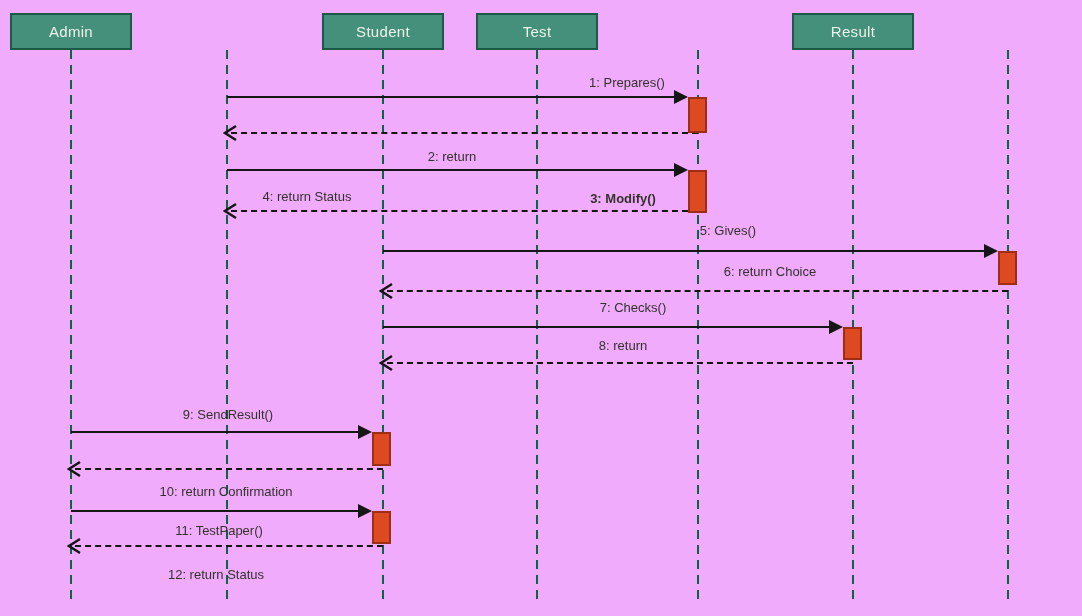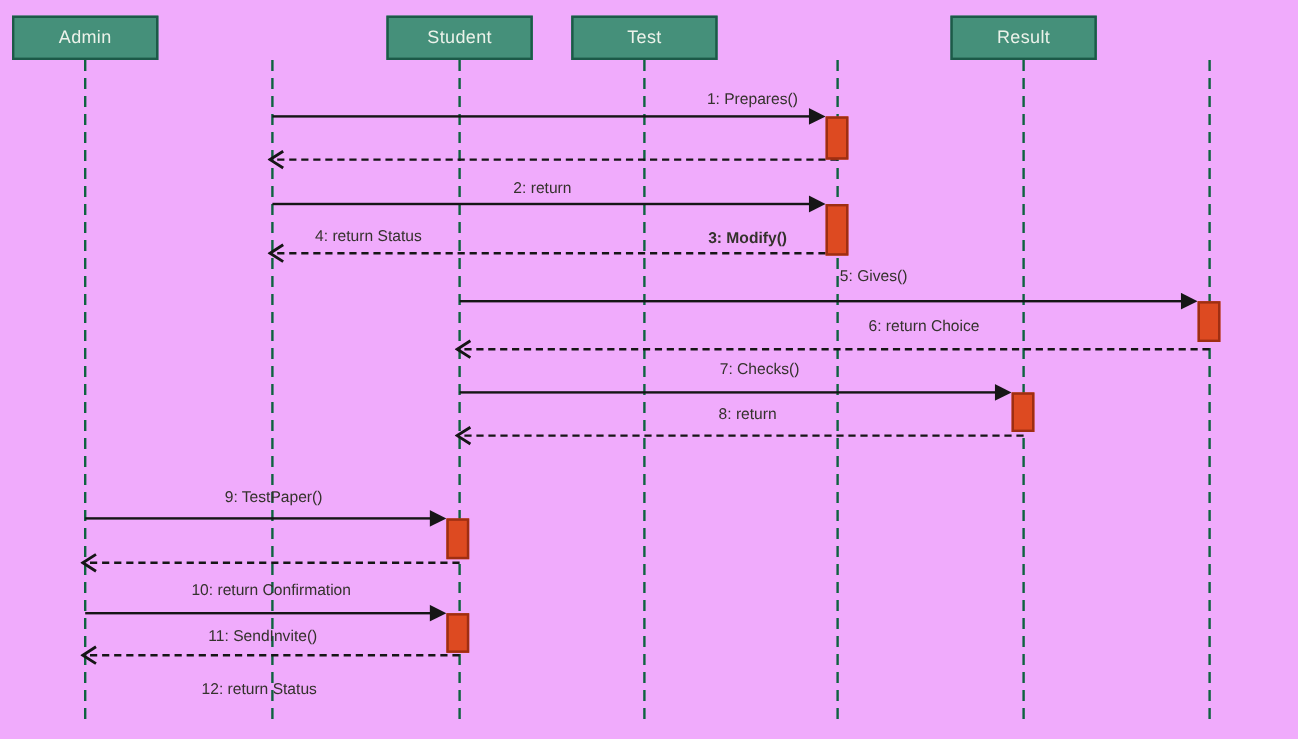--- a/index.html
+++ b/index.html
@@ -135,17 +135,17 @@
       <span>Result</span>
     </div>
     <div class="msg-label" style="left: 627px; top: 82px;">1: Prepares()</div>
     <div class="msg-label" style="left: 452px; top: 156px; text-align: right;">2: return</div>
     <div class="msg-label" style="left: 623px; top: 198px; font-weight: bold;">3: Modify()</div>
     <div class="msg-label" style="left: 307px; top: 196px;">4: return Status</div>
     <div class="msg-label" style="left: 728px; top: 230px;">5: Gives()</div>
     <div class="msg-label" style="left: 770px; top: 271px;">6: return Choice</div>
     <div class="msg-label" style="left: 633px; top: 307px;">7: Checks()</div>
     <div class="msg-label" style="left: 623px; top: 345px;">8: return</div>
-    <div class="msg-label" style="left: 228px; top: 414px;">9: TestPaper()</div>
+    <div class="msg-label" style="left: 228px; top: 414px;">9: SendResult()</div>
     <div class="msg-label" style="left: 226px; top: 491px;">10: return Confirmation</div>
-    <div class="msg-label" style="left: 219px; top: 530px;">11: SendInvite()</div>
+    <div class="msg-label" style="left: 219px; top: 530px;">11: TestPaper()</div>
     <div class="msg-label" style="left: 216px; top: 574px;">12: return Status</div>
   </div>
 
 </body></html>

